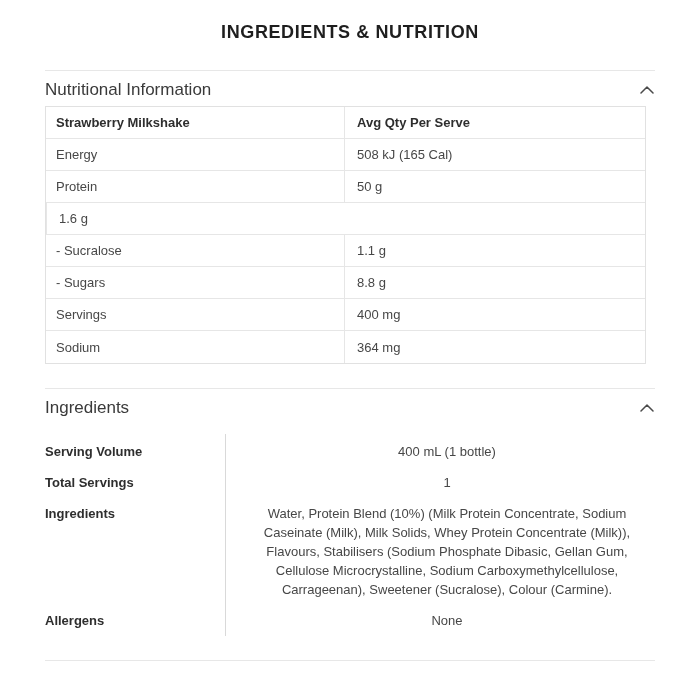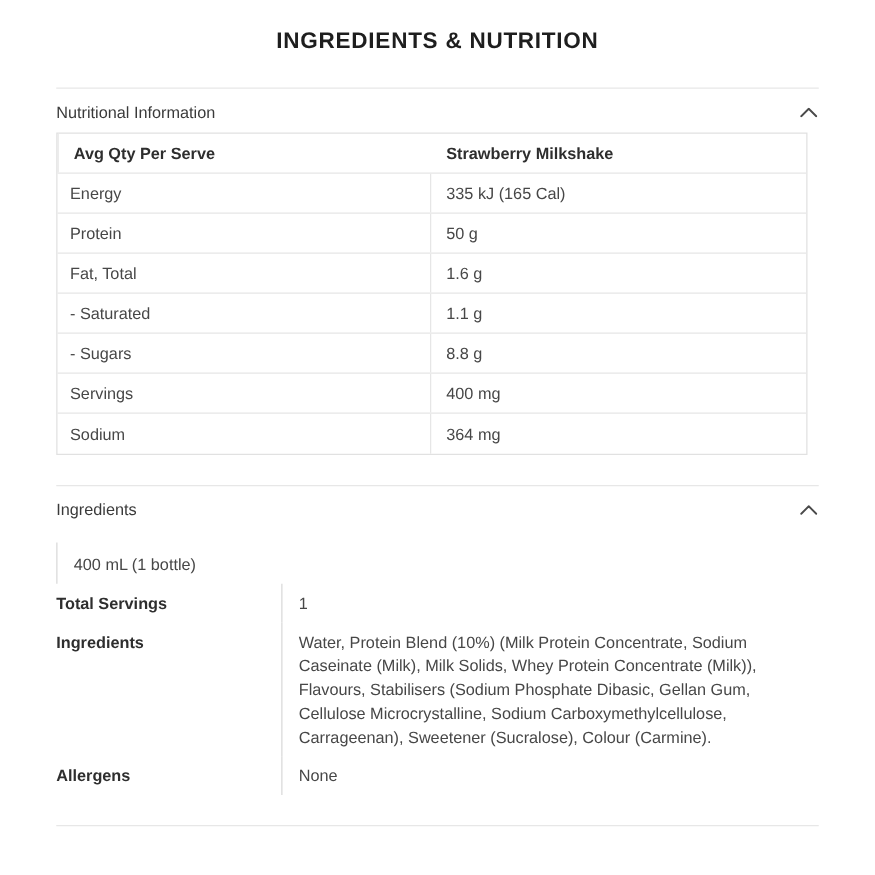--- a/index.html
+++ b/index.html
@@ -29,21 +29,21 @@
     display: flex;
     justify-content: space-between;
     align-items: center;
     border-top: 1px solid #e7e7e7;
     padding: 9px 0 7px;
     cursor: pointer;
   }
   .section--nutrition .section-header { margin-top: 27px; }
   .section--ingredients .section-header { margin-top: 24px; }
   .section-title {
-    font-size: 13px;
+    font-size: 17px;
     line-height: 19px;
     font-weight: 500;
     color: #3a3a3a;
   }
   .chevron { display: inline-flex; align-items: center; padding: 2px 1px; }
   .chevron svg { display: block; }
 
   
   .ntable {
     width: 601px;
@@ -78,20 +78,21 @@
     color: #2e2e2e;
     padding: 6px 10px 6px 0;
   }
   .dvalue {
     flex: 1;
     border-left: 1px solid #d9d9d9;
     padding: 6px 0 6px 13px;
     font-size: 13px;
     line-height: 19px;
     color: #474747;
+    text-align: center;
   }
   .drow:first-child .dlabel, .drow:first-child .dvalue { padding-top: 8px; }
   .dvalue p { margin: 0; max-width: 420px; }
 
   .bottom-rule {
     border-top: 1px solid #e7e7e7;
     margin-top: 24px;
     height: 0;
   }
 </style>
@@ -109,37 +110,36 @@
         <span class="section-title">Nutritional Information</span>
         <span class="chevron">
           <svg width="14" height="8" viewBox="0 0 14 8">
             <polyline points="1,7 7,1 13,7" fill="none" stroke="#4a4a4a" stroke-width="1.5" stroke-linecap="round" stroke-linejoin="round"></polyline>
           </svg>
         </span>
       </div>
 
       <div class="ntable">
         <div class="nrow nheader">
+          <div class="ncell c1">Strawberry Milkshake</div>
           <div class="ncell c2">Avg Qty Per Serve</div>
-          <div class="ncell c1">Strawberry Milkshake</div>
         </div>
         <div class="nrow">
           <div class="ncell c1">Energy</div>
-          <div class="ncell c2">335 kJ (165 Cal)</div>
+          <div class="ncell c2">508 kJ (165 Cal)</div>
         </div>
         <div class="nrow">
           <div class="ncell c1">Protein</div>
           <div class="ncell c2">50 g</div>
         </div>
         <div class="nrow">
-          <div class="ncell c1">Fat, Total</div>
           <div class="ncell c2">1.6 g</div>
         </div>
         <div class="nrow">
-          <div class="ncell c1">- Saturated</div>
+          <div class="ncell c1">- Sucralose</div>
           <div class="ncell c2">1.1 g</div>
         </div>
         <div class="nrow">
           <div class="ncell c1">- Sugars</div>
           <div class="ncell c2">8.8 g</div>
         </div>
         <div class="nrow">
           <div class="ncell c1">Servings</div>
           <div class="ncell c2">400 mg</div>
         </div>
@@ -155,20 +155,21 @@
         <span class="section-title">Ingredients</span>
         <span class="chevron">
           <svg width="14" height="8" viewBox="0 0 14 8">
             <polyline points="1,7 7,1 13,7" fill="none" stroke="#4a4a4a" stroke-width="1.5" stroke-linecap="round" stroke-linejoin="round"></polyline>
           </svg>
         </span>
       </div>
 
       <div class="dlist">
         <div class="drow">
+          <div class="dlabel">Serving Volume</div>
           <div class="dvalue">
             <p>400 mL (1 bottle)</p>
           </div>
         </div>
         <div class="drow">
           <div class="dlabel">Total Servings</div>
           <div class="dvalue">
             <p>1</p>
           </div>
         </div>

